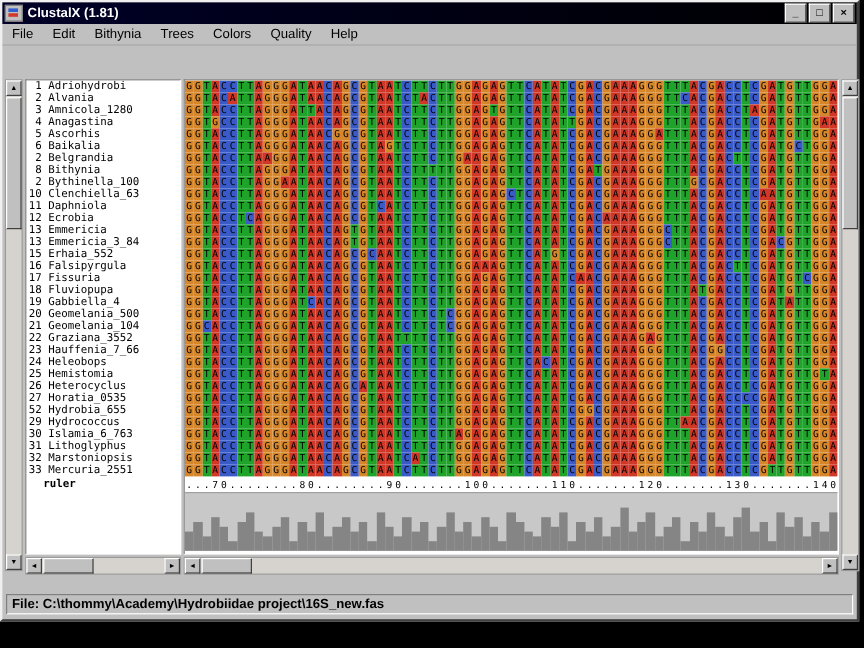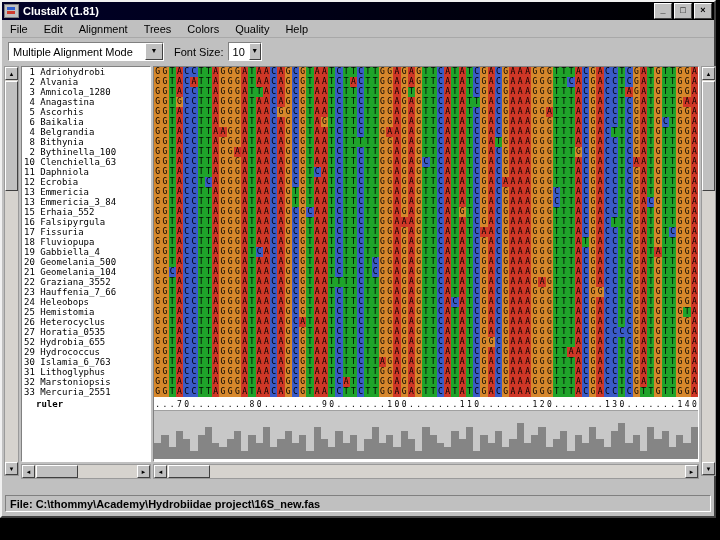--- a/index.html
+++ b/index.html
@@ -76,56 +76,45 @@
     <span class="tb-btns">
       <span class="tb-btn">_</span>
       <span class="tb-btn">□</span>
       <span class="tb-btn">×</span>
     </span>
   </div>
 
   <div class="menubar">
     <span class="menu-item">File</span>
     <span class="menu-item">Edit</span>
-    <span class="menu-item">Alignment</span>
+    <span class="menu-item">Bithynia</span>
     <span class="menu-item">Trees</span>
     <span class="menu-item">Colors</span>
     <span class="menu-item">Quality</span>
     <span class="menu-item">Help</span>
   </div>
 
-  <div class="toolbar">
-    <div class="combo" style="width:156px;">
-      <span class="val">Multiple Alignment Mode</span>
-      <span class="arrow">▼</span>
-    </div>
-    <span class="lbl">Font Size:</span>
-    <div class="combo" style="width:34px;margin-left:-6px;">
-      <span class="val">10</span>
-      <span class="arrow">▼</span>
-    </div>
-  </div>
 
   <div class="main">
 
     <div class="vscroll vscroll-left">
       <span class="sbtn up">▲</span>
       <span class="vthumb"></span>
       <span class="sbtn down">▼</span>
     </div>
 
     <div class="panel names-panel">
       <div>
           <div class="name-row"> 1 Adriohydrobi</div>
           <div class="name-row"> 2 Alvania</div>
           <div class="name-row"> 3 Amnicola_1280</div>
           <div class="name-row"> 4 Anagastina</div>
           <div class="name-row"> 5 Ascorhis</div>
           <div class="name-row"> 6 Baikalia</div>
-          <div class="name-row"> 4 Belgrandia</div>
+          <div class="name-row"> 2 Belgrandia</div>
           <div class="name-row"> 8 Bithynia</div>
           <div class="name-row"> 2 Bythinella_100</div>
           <div class="name-row">10 Clenchiella_63</div>
           <div class="name-row">11 Daphniola</div>
           <div class="name-row">12 Ecrobia</div>
           <div class="name-row">13 Emmericia</div>
           <div class="name-row">13 Emmericia_3_84</div>
           <div class="name-row">15 Erhaia_552</div>
           <div class="name-row">16 Falsipyrgula</div>
           <div class="name-row">17 Fissuria</div>

